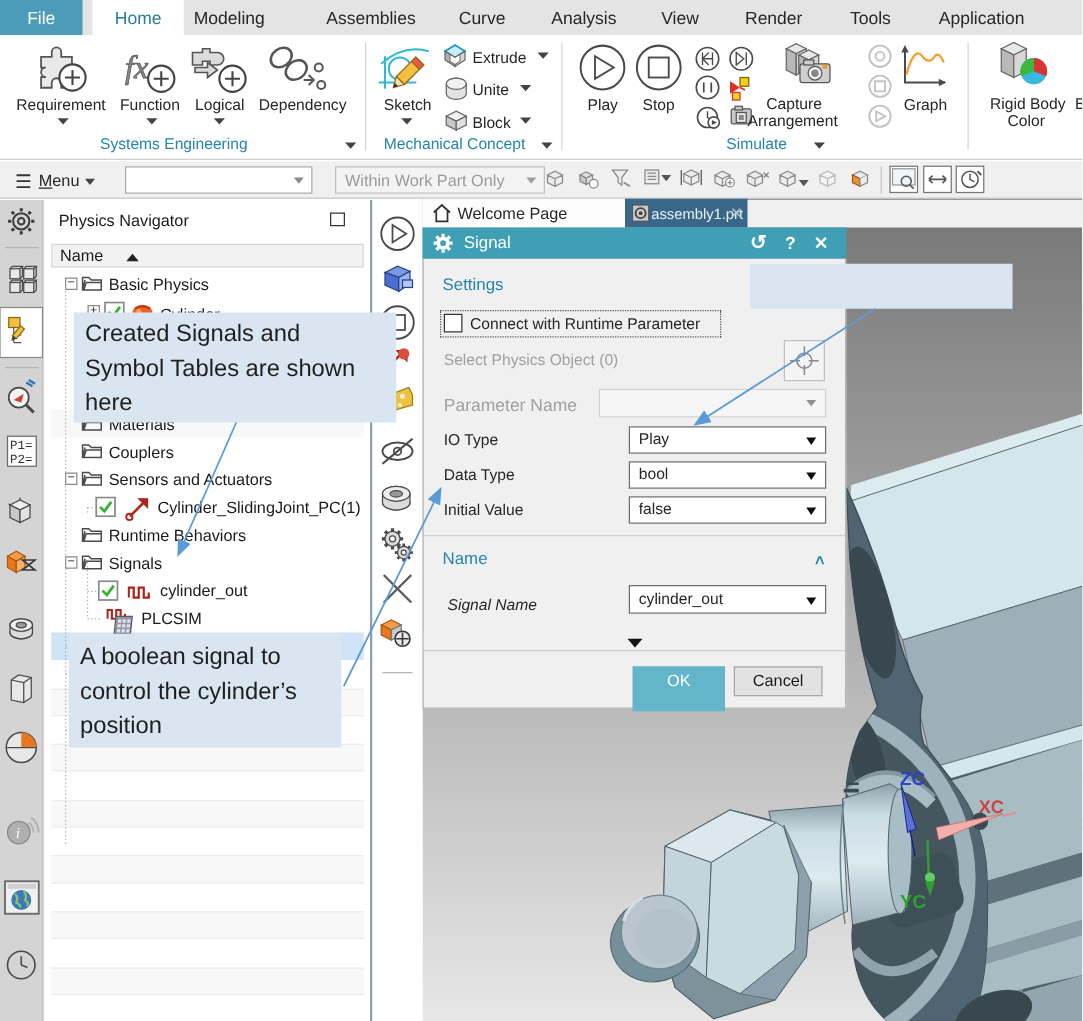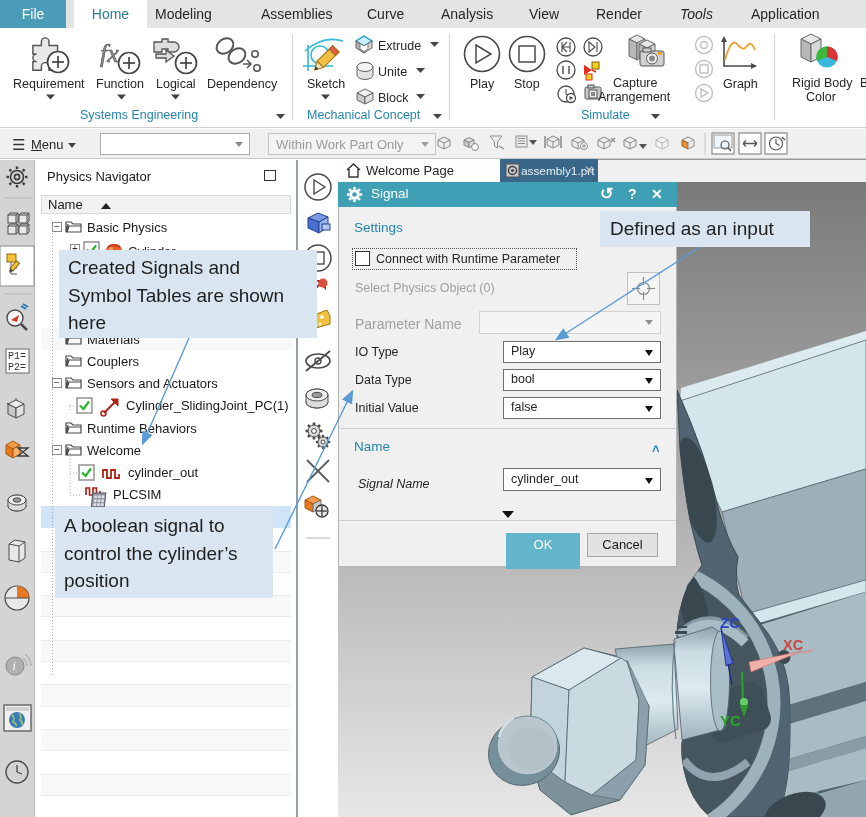--- a/index.html
+++ b/index.html
@@ -17,21 +17,21 @@
 
 <div class="abs" style="left:0;top:0;width:866px;height:28px;background:#e4e4e4;"></div>
 <div class="abs" style="left:0;top:0;width:66px;height:28px;background:#4a9cb8;color:#fff;font-size:14px;text-align:center;line-height:28px;">File</div>
 <div class="abs" style="left:74px;top:0;width:73px;height:28px;background:#fff;color:#2b7c99;font-size:14px;text-align:center;line-height:28px;">Home</div>
 <div class="abs tabtxt" style="left:155px;top:6px;">Modeling</div>
 <div class="abs tabtxt" style="left:261px;top:6px;">Assemblies</div>
 <div class="abs tabtxt" style="left:367px;top:6px;">Curve</div>
 <div class="abs tabtxt" style="left:441px;top:6px;">Analysis</div>
 <div class="abs tabtxt" style="left:529px;top:6px;">View</div>
 <div class="abs tabtxt" style="left:596px;top:6px;">Render</div>
-<div class="abs tabtxt" style="left:680px;top:6px;font-style:italic;">Tools</div>
+<div class="abs tabtxt" style="left:680px;top:6px;">Tools</div>
 <div class="abs tabtxt" style="left:751px;top:6px;">Application</div>
 
 <div class="abs" style="left:0;top:28px;width:866px;height:100px;background:#fff;border-bottom:1px solid #d0d0d0;"></div>
 <div id="ribbon-icons" class="abs" style="left:0;top:28px;width:866px;height:100px;">
 <svg width="866" height="100" viewBox="0 0 866 100">
   <g id="sep-lines" stroke="#d5d5d5">
     <line x1="292.5" y1="6" x2="292.5" y2="92"></line>
     <line x1="449.5" y1="6" x2="449.5" y2="92"></line>
     <line x1="774.5" y1="6" x2="774.5" y2="92"></line>
   </g>
@@ -449,21 +449,21 @@
 
     <svg class="abs" style="left:30px;top:260px;" width="18" height="14" viewBox="0 0 18 14">
           <path d="M1 3 L6 3 L8 5 L16 5 L16 13 L1 13 Z M3 5 L1 13 M16 7 L4 7 L2 13" fill="none" stroke="#4a4a4a" stroke-width="1.2"></path>
         </svg>
     <div class="abs" style="left:52px;top:261px;">Runtime Behaviors</div>
 
     <div class="abs ebox" style="left:17px;top:285px;">−</div>
     <svg class="abs" style="left:30px;top:282px;" width="18" height="14" viewBox="0 0 18 14">
           <path d="M1 3 L6 3 L8 5 L16 5 L16 13 L1 13 Z M3 5 L1 13 M16 7 L4 7 L2 13" fill="none" stroke="#4a4a4a" stroke-width="1.2"></path>
         </svg>
-    <div class="abs" style="left:52px;top:283px;">Welcome</div>
+    <div class="abs" style="left:52px;top:283px;">Signals</div>
 
     <div class="abs cb" style="left:43px;top:304px;"><svg width="17" height="17" viewBox="0 0 17 17">
             <rect x="1" y="1" width="15" height="15" fill="#fff" stroke="#8a8a8a" stroke-width="1.4"></rect>
             <path d="M4 8.5 L7.5 12 L13 4.5" fill="none" stroke="#31b231" stroke-width="2.2"></path>
           </svg></div>
     <svg class="abs" style="left:67px;top:306px;" width="20" height="16" viewBox="0 0 20 16">
           <path d="M1 12 L1 4 L5 4 L5 12 L9 12 L9 4 L13 4 L13 12 L17 12 L17 8" fill="none" stroke="#b02418" stroke-width="1.8"></path>
         </svg>
     <div class="abs" style="left:93px;top:305px;">cylinder_out</div>
 
@@ -796,21 +796,20 @@
 
 <div id="overlay" class="abs" style="left:0;top:0;width:866px;height:817px;pointer-events:none;">
 
   <div class="abs" style="left:59px;top:250px;width:258px;height:88px;background:#d9e5f1;"></div>
   <div class="abs" style="left:68px;top:254px;width:256px;font-size:19px;line-height:27.5px;color:#1f1f1f;white-space:nowrap;">Created Signals and<br>Symbol Tables are shown<br>here</div>
 
   <div class="abs" style="left:55px;top:507px;width:218px;height:91px;background:#d9e5f1;"></div>
   <div class="abs" style="left:64px;top:512px;width:216px;font-size:19px;line-height:27.5px;color:#1f1f1f;">A boolean signal to control the cylinder’s position</div>
 
   <div class="abs" style="left:600px;top:211px;width:210px;height:36px;background:#d9e5f1;"></div>
-  <div class="abs" style="left:610px;top:218px;font-size:19px;color:#1f1f1f;">Defined as an input</div>
 
   <svg class="abs" style="left:0;top:0;" width="866" height="817" viewBox="0 0 866 817">
     <defs>
       <marker id="ah" markerWidth="10" markerHeight="8" refX="8" refY="4" orient="auto">
         <polygon points="0,0 10,4 0,8" fill="#5b9bd5"></polygon>
       </marker>
     </defs>
     <line x1="189" y1="338" x2="143" y2="443" stroke="#5b9bd5" stroke-width="1.4" marker-end="url(#ah)"></line>
     <line x1="275" y1="549" x2="352" y2="392" stroke="#5b9bd5" stroke-width="1.4" marker-end="url(#ah)"></line>
     <line x1="700" y1="247" x2="557" y2="339" stroke="#5b9bd5" stroke-width="1.4" marker-end="url(#ah)"></line>

